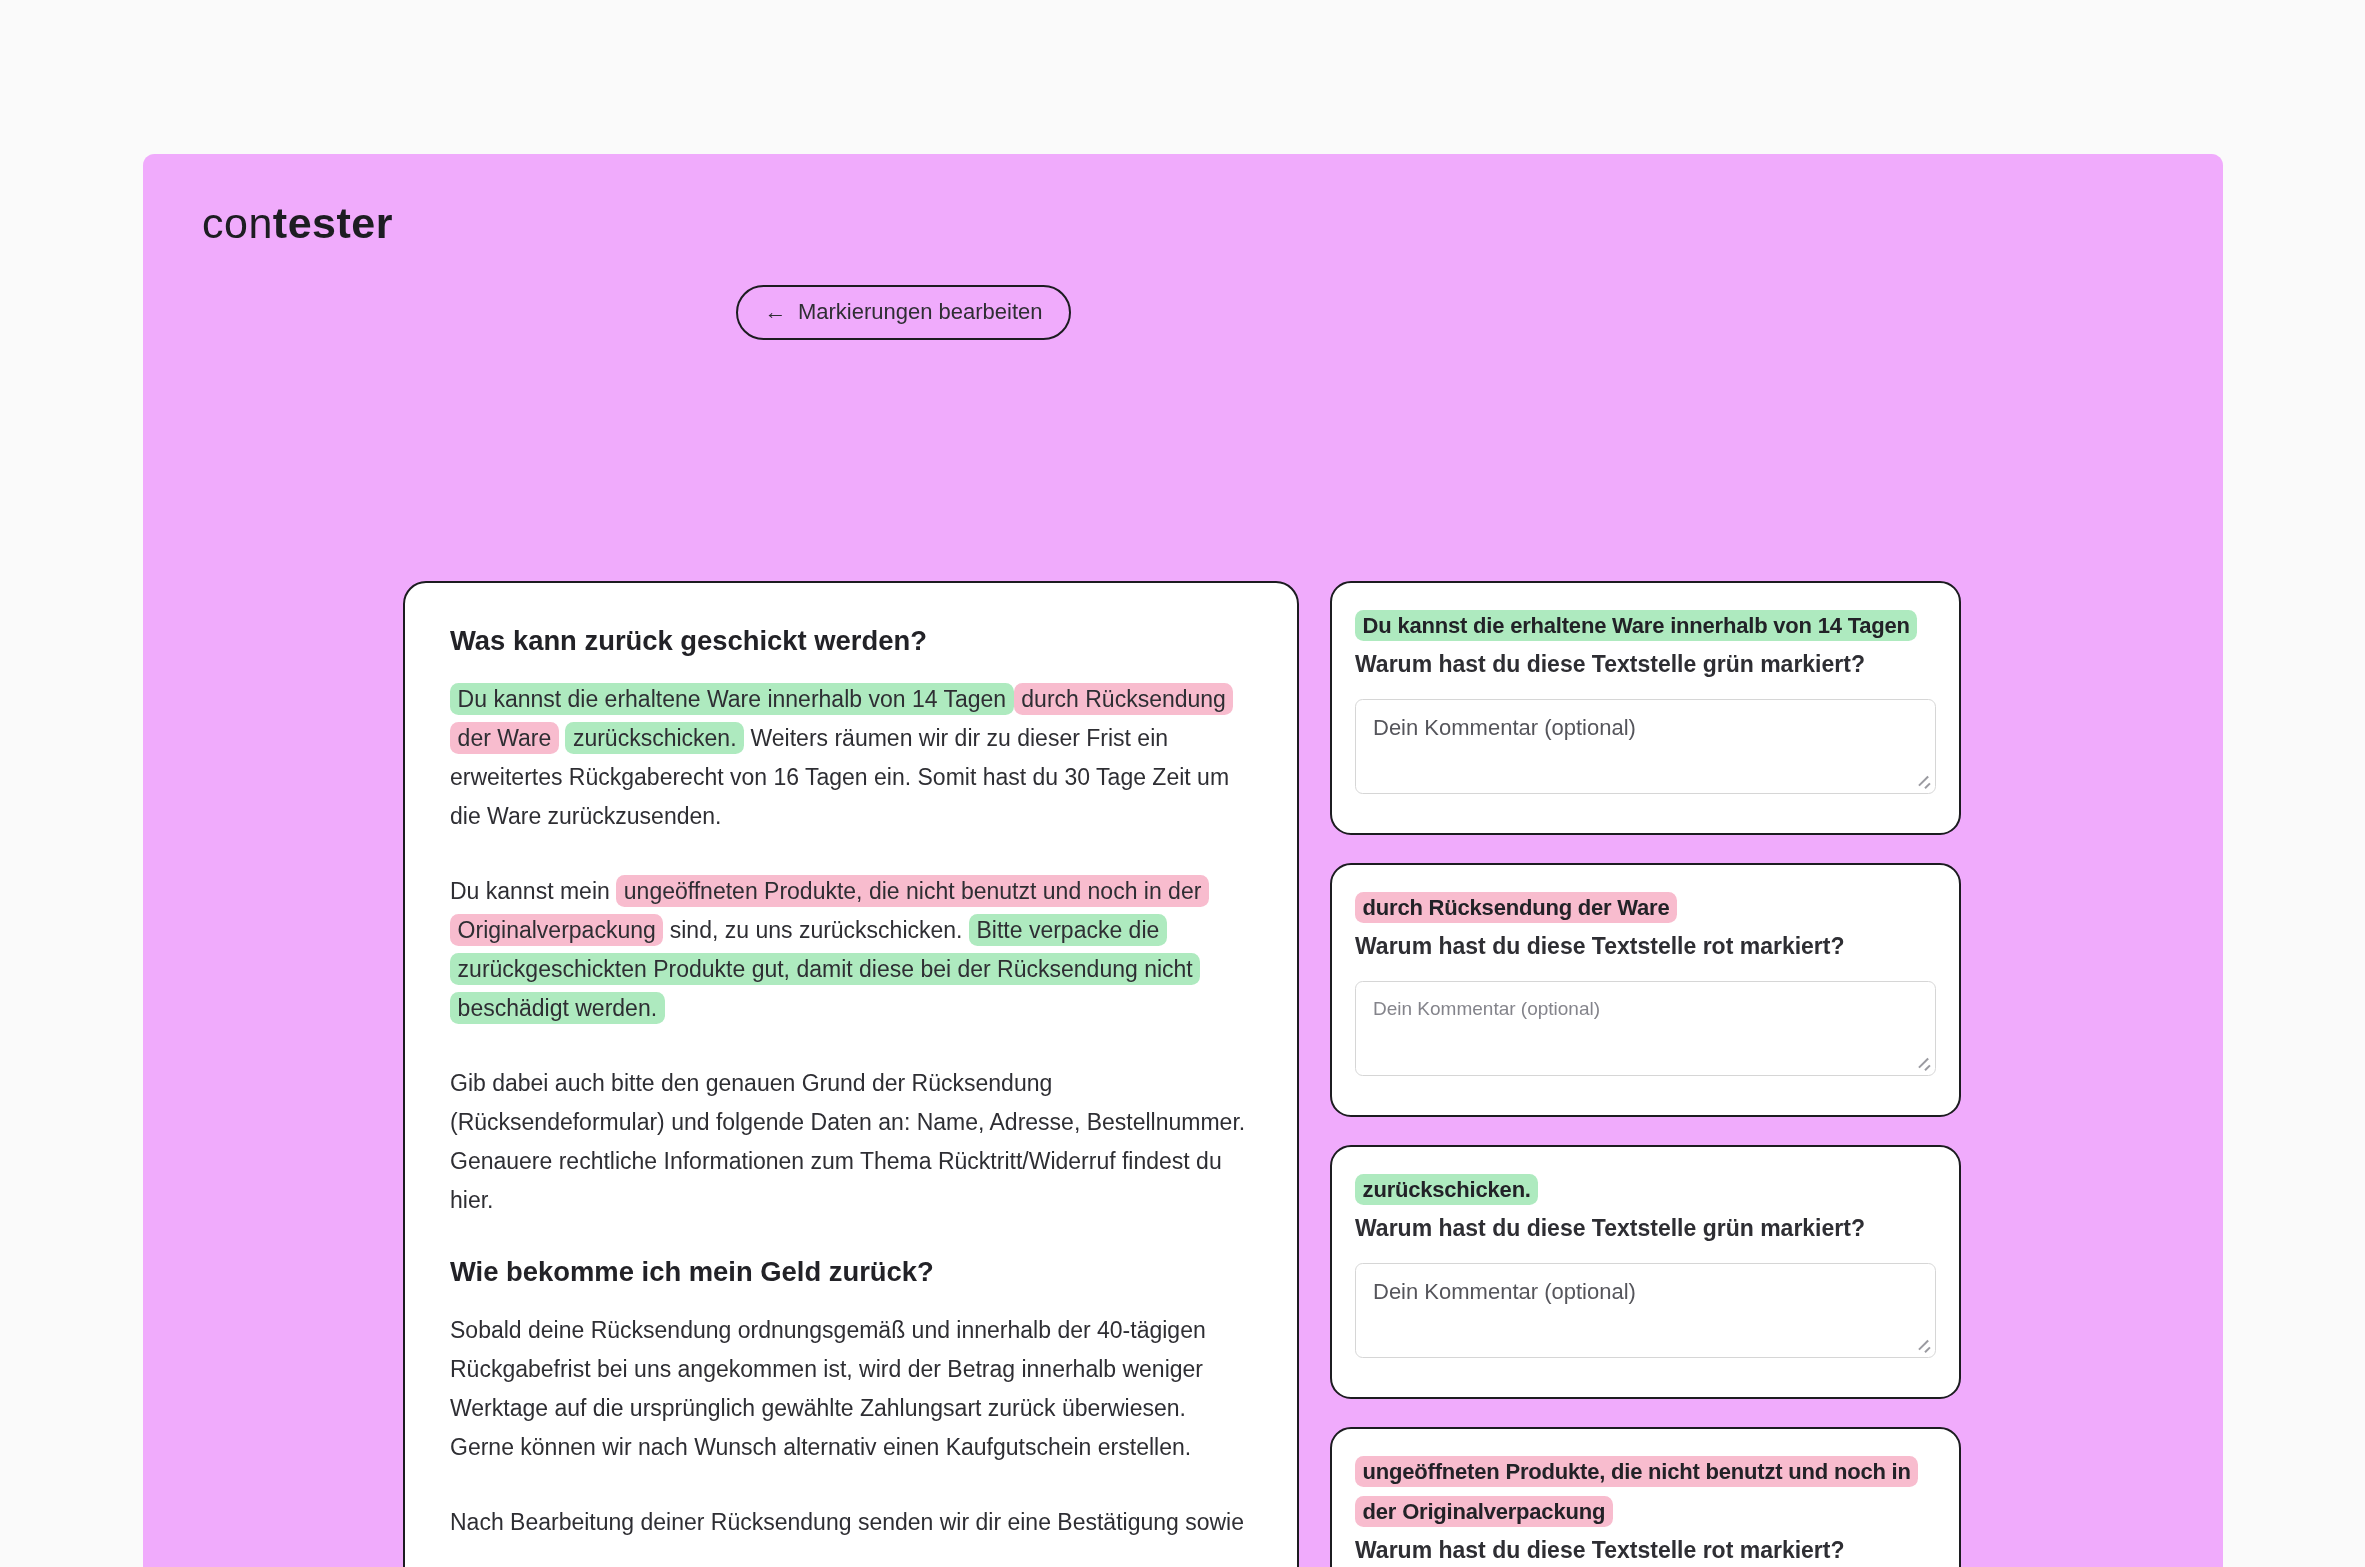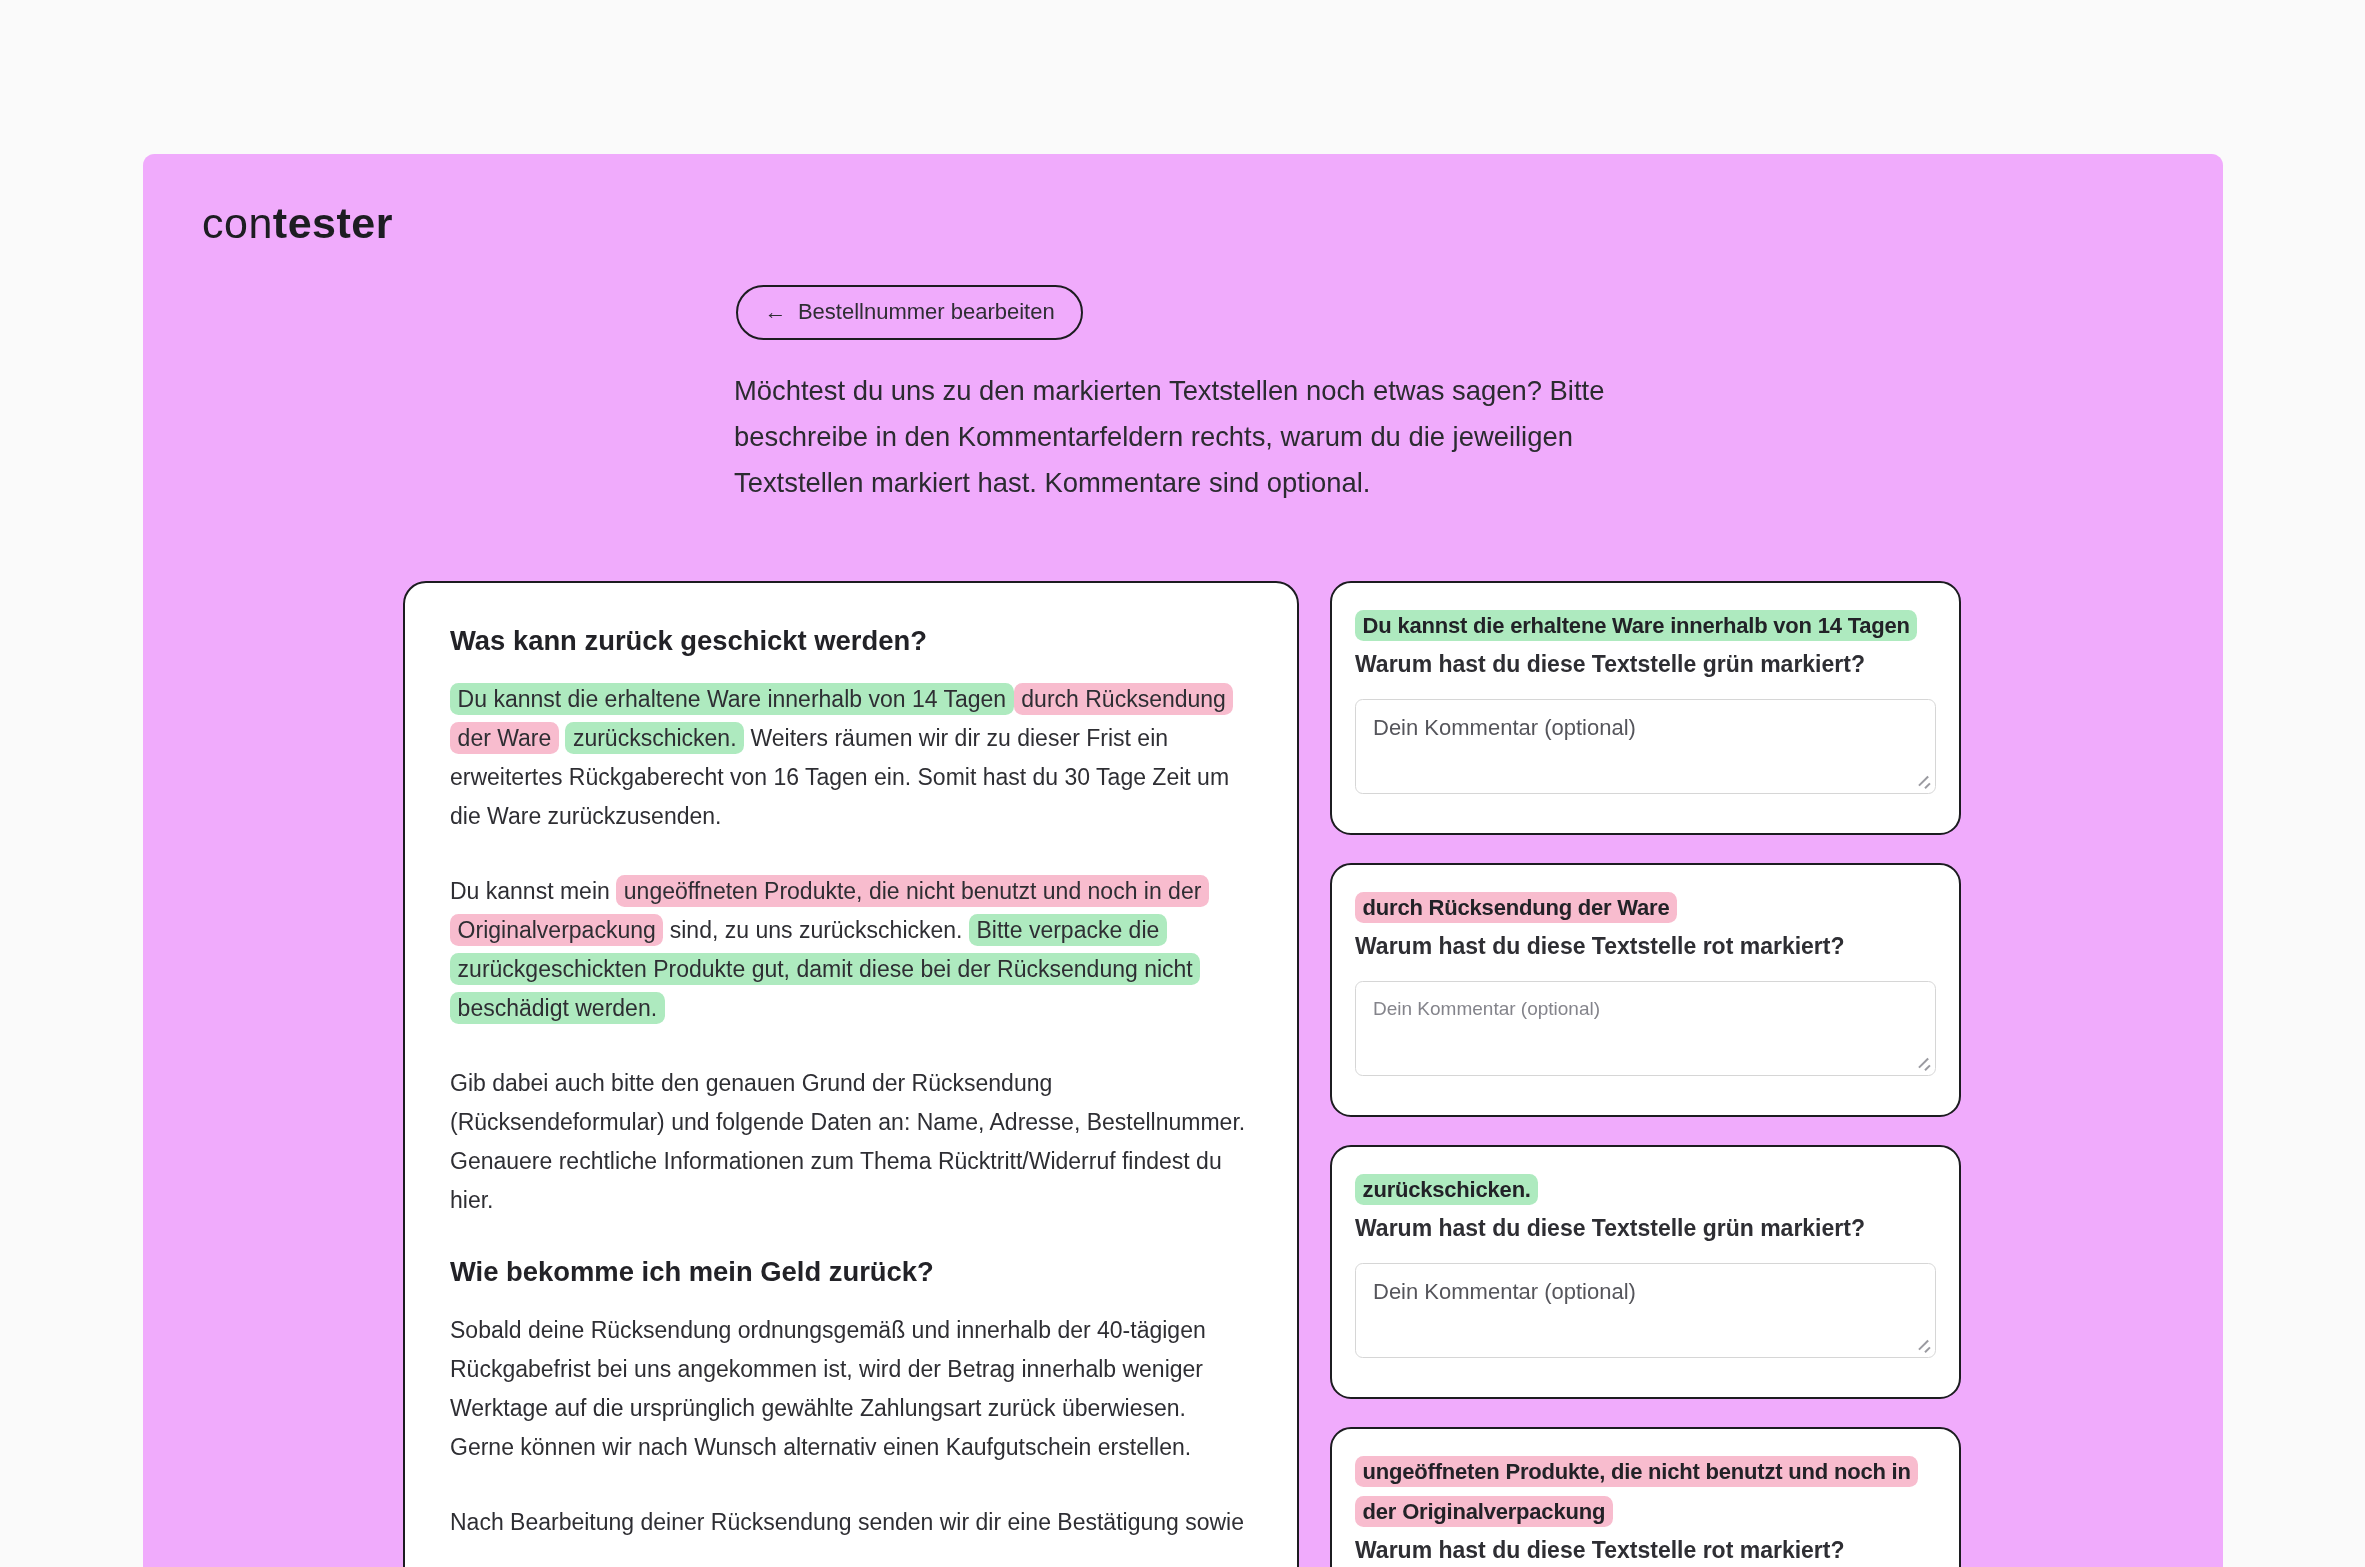--- a/index.html
+++ b/index.html
@@ -73,24 +73,23 @@
 </style>
 </head>
 <body>
 
 <div class="panel">
 
   <div class="logo"><span>con</span><span class="bold">tester</span></div>
 
   <button class="back-btn">
     <span>←</span>
-    <span>Bestellnummer bearbeiten</span>
+    <span>Markierungen bearbeiten</span>
   </button>
 
-  <div class="intro">Möchtest du uns zu den markierten Textstellen noch etwas sagen? Bitte beschreibe in den Kommentarfeldern rechts, warum du die jeweiligen Textstellen markiert hast. Kommentare sind optional.</div>
 
   <div class="doc-card">
     <h3>Was kann zurück geschickt werden?</h3>
     <p><span class="hl hl-green">Du kannst die erhaltene Ware innerhalb von 14 Tagen</span><span class="hl hl-pink">durch Rücksendung der Ware</span> <span class="hl hl-green">zurückschicken.</span> <span>Weiters räumen wir dir zu dieser Frist ein erweitertes Rückgaberecht von 16 Tagen ein. Somit hast du 30 Tage Zeit um die Ware zurückzusenden.</span></p>
     <p><span>Du kannst mein</span> <span class="hl hl-pink">ungeöffneten Produkte, die nicht benutzt und noch in der Originalverpackung</span> <span>sind, zu uns zurückschicken.</span> <span class="hl hl-green">Bitte verpacke die zurückgeschickten Produkte gut, damit diese bei der Rücksendung nicht beschädigt werden.</span></p>
     <p><span>Gib dabei auch bitte den genauen Grund der Rücksendung (Rücksendeformular) und folgende Daten an: Name, Adresse, Bestellnummer.</span><br><span>Genauere rechtliche Informationen zum Thema Rücktritt/Widerruf findest du hier.</span></p>
     <h3 class="second">Wie bekomme ich mein Geld zurück?</h3>
     <p>Sobald deine Rücksendung ordnungsgemäß und innerhalb der 40-tägigen Rückgabefrist bei uns angekommen ist, wird der Betrag innerhalb weniger Werktage auf die ursprünglich gewählte Zahlungsart zurück überwiesen. Gerne können wir nach Wunsch alternativ einen Kaufgutschein erstellen.</p>
     <p>Nach Bearbeitung deiner Rücksendung senden wir dir eine Bestätigung sowie</p>
   </div>

